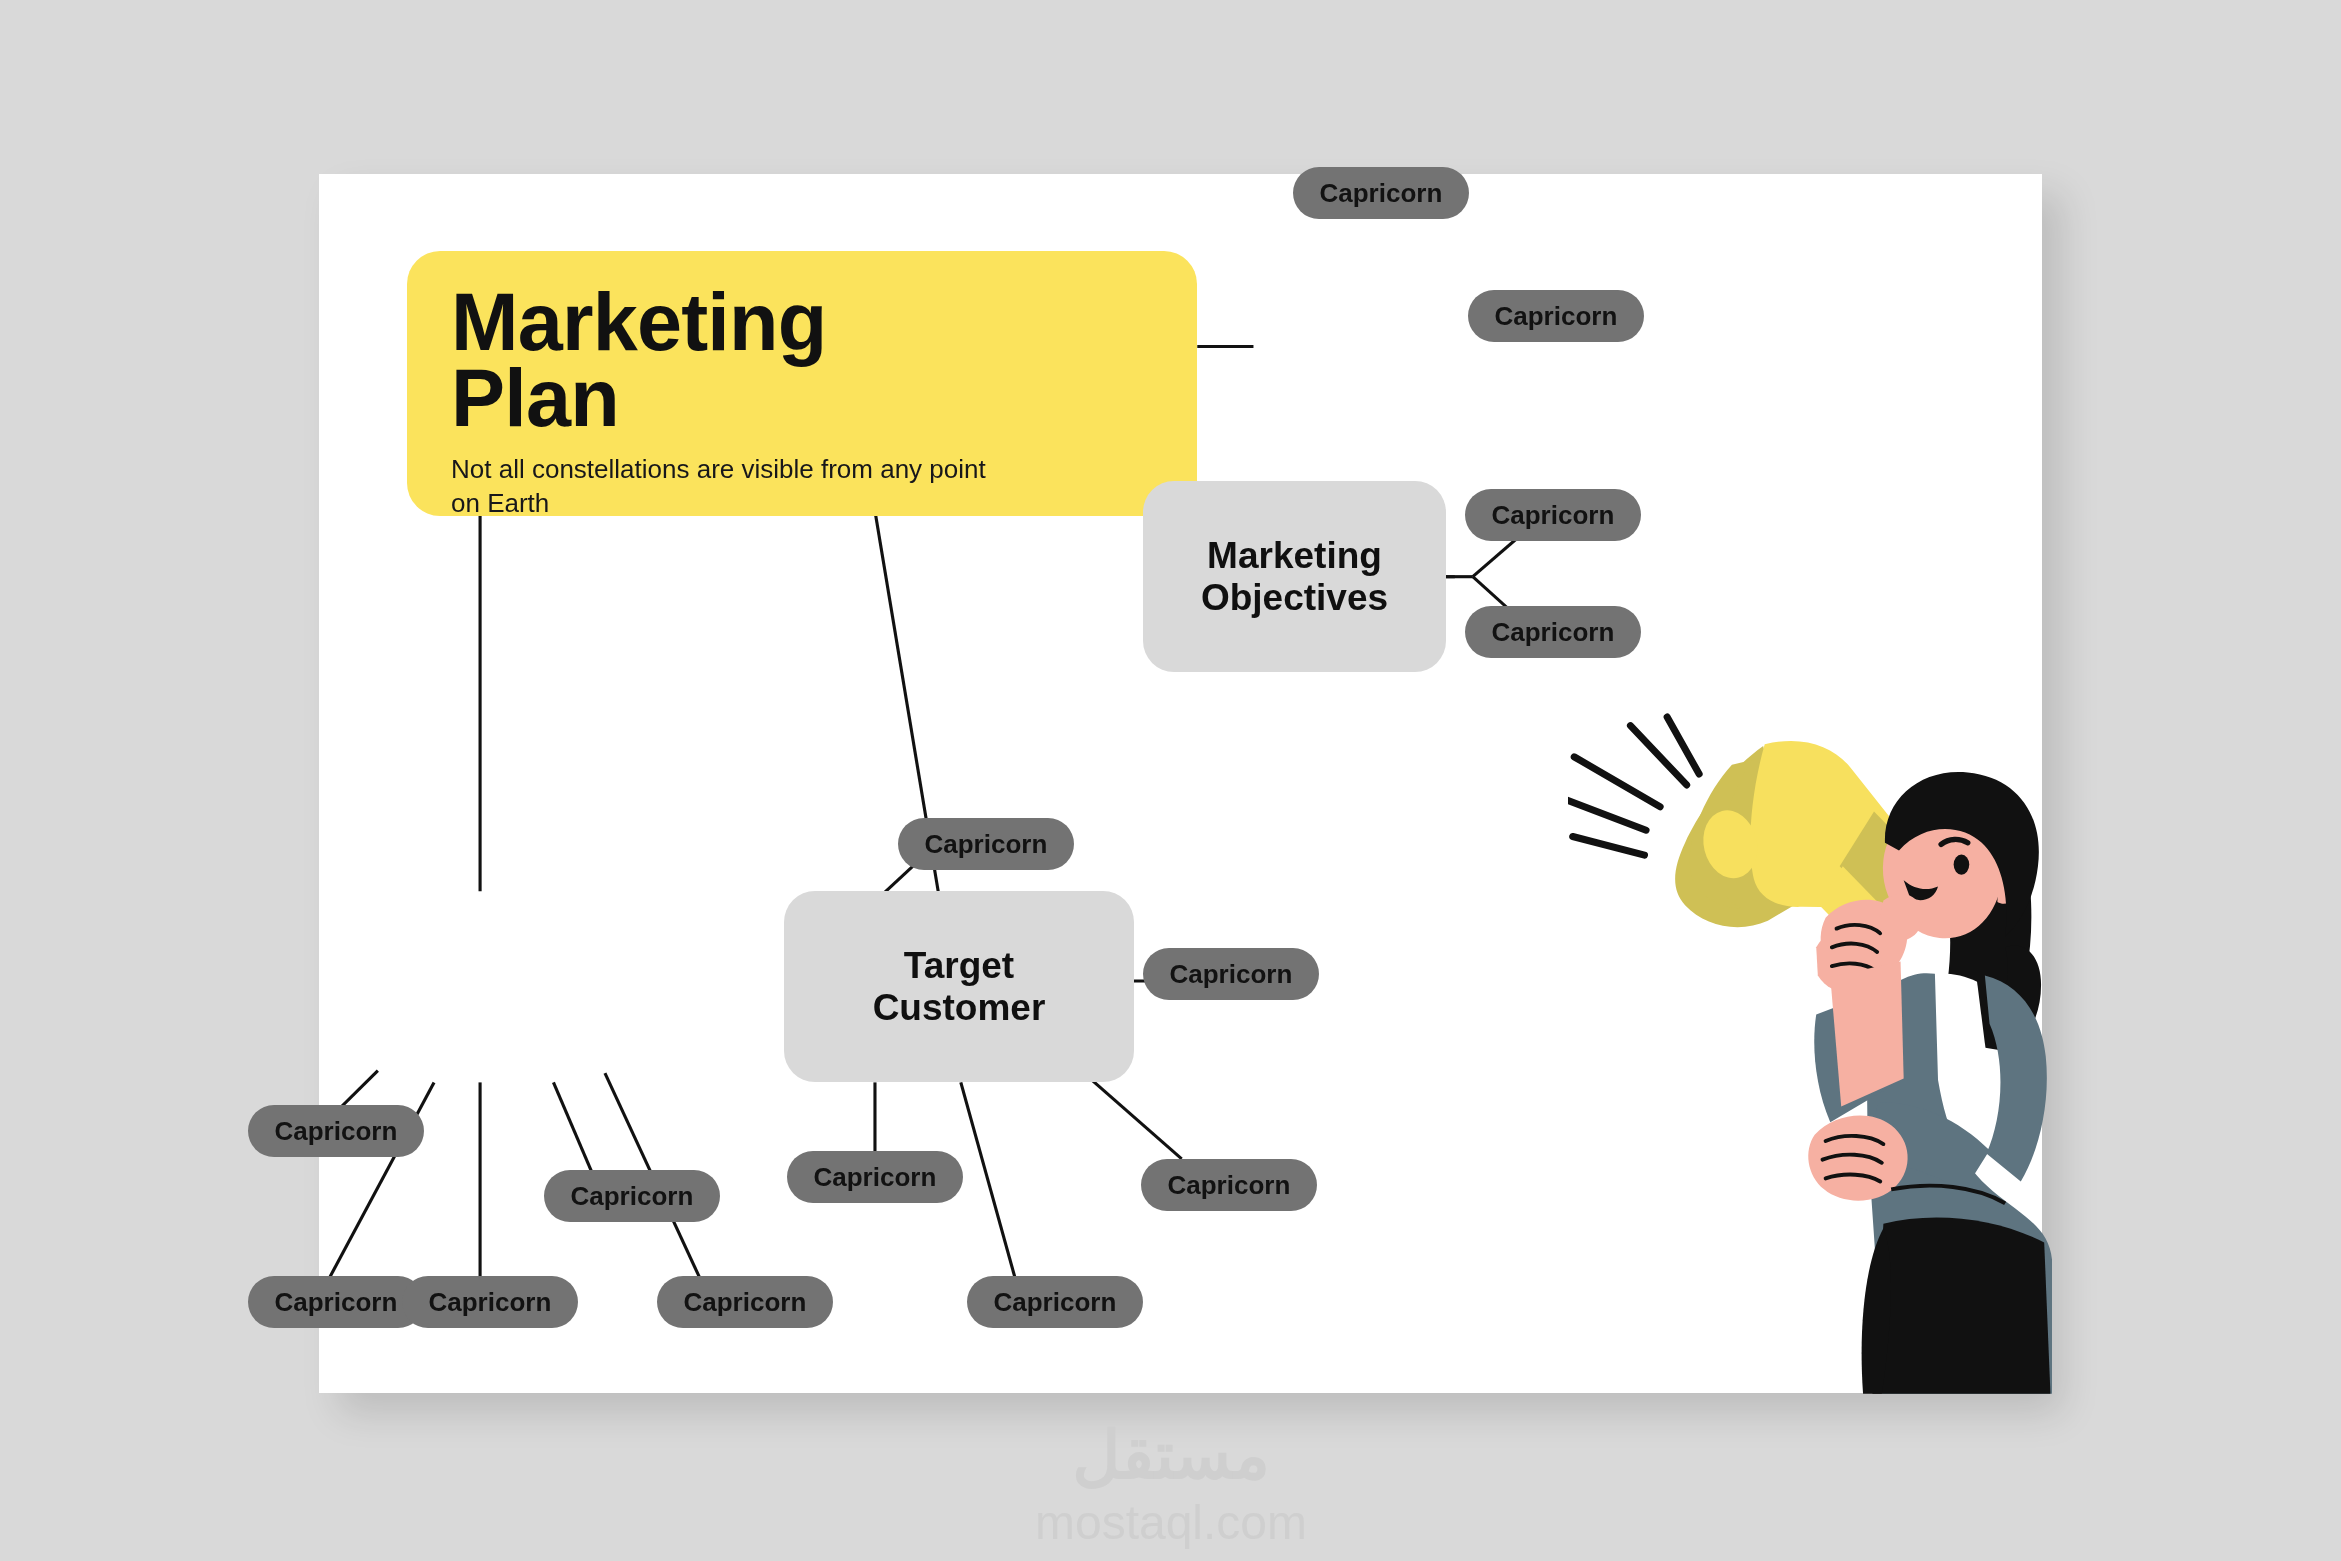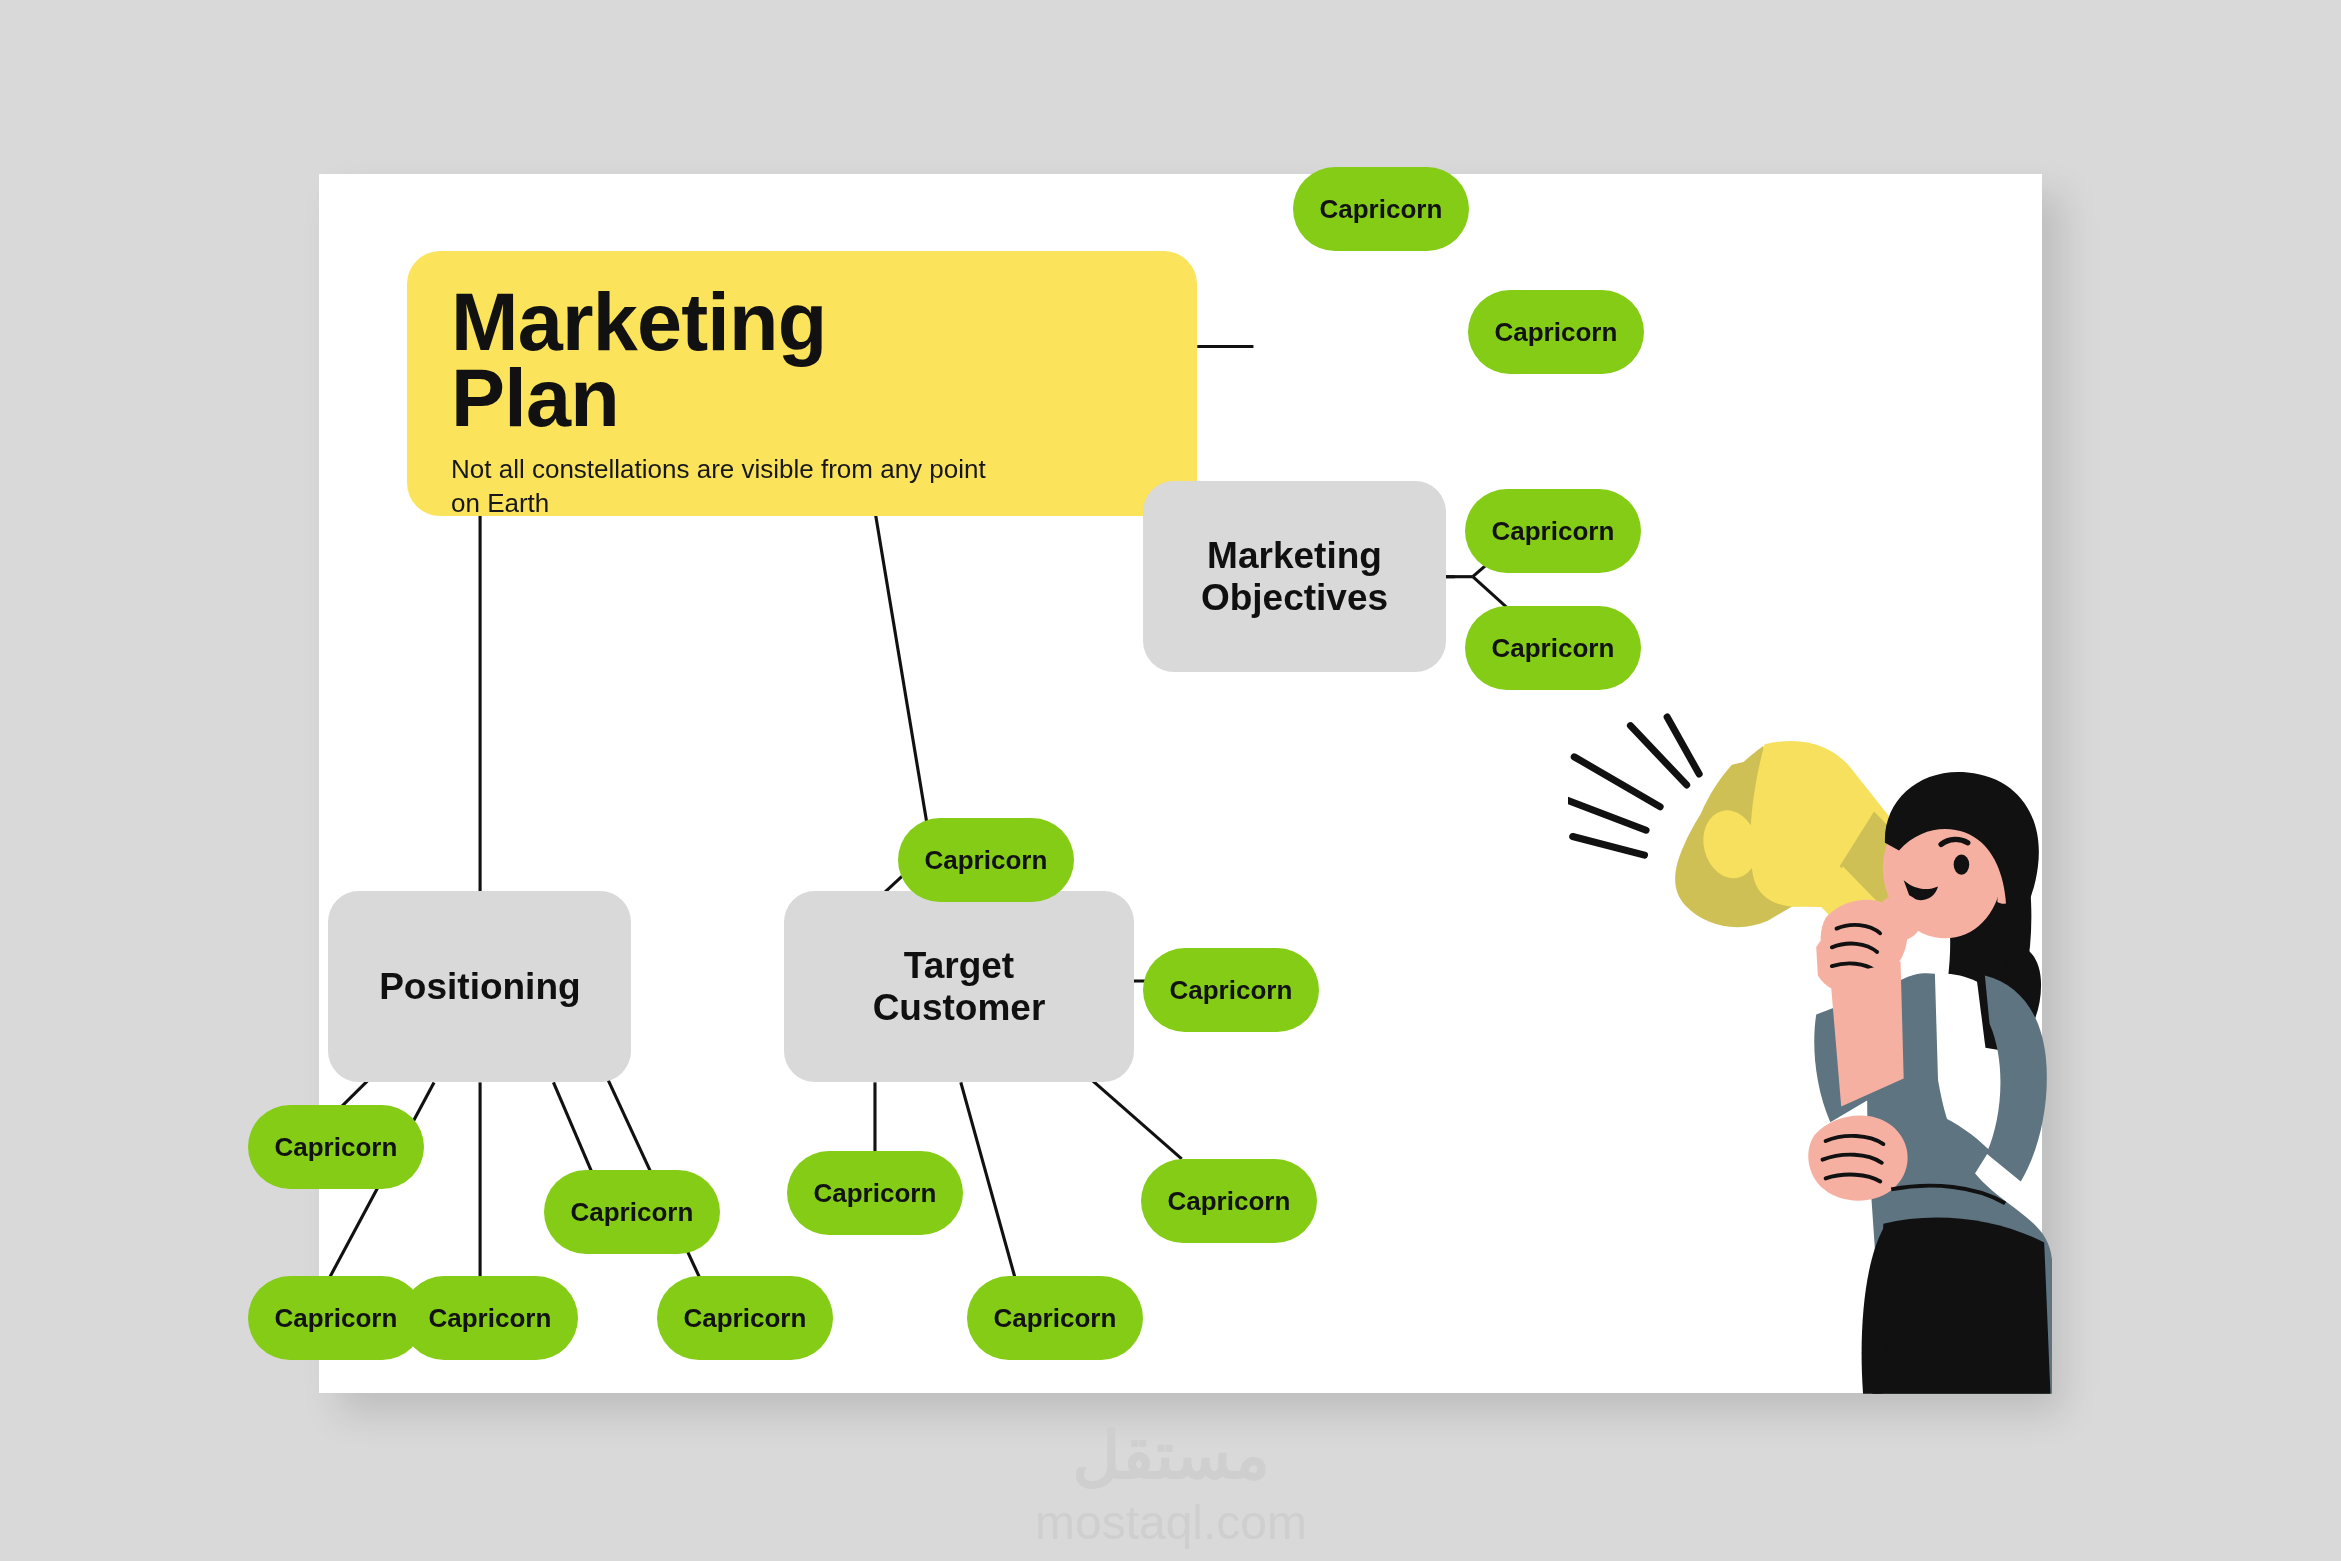--- a/index.html
+++ b/index.html
@@ -62,28 +62,28 @@
     white-space:pre-line;
   }
   #node-situation{ left:622px; top:77px; width:303px; height:191px; font-size:37px;}
   #node-objectives{ left:824px; top:307px; width:303px; height:191px; font-size:37px;}
   #node-positioning{ left:9.4px; top:717px; width:303px; height:191px; font-size:37px;}
   #node-target{    left:465px; top:717px; width:350px; height:191px; font-size:37px;}
 
   
   .pill{
     position:absolute;
-    background:#84cc16;
+    background:#737373;
     border-radius:780px;
     display:flex;align-items:center;justify-content:center;
     font-size:26px;
     font-weight:700;
     color:#121212;
     box-sizing:border-box;
-    height:84px;
+    height:52px;
     padding:0 26.5px;
     white-space:nowrap;
   }
 
   
   #watermark{
     position:absolute;
     left:0;right:0;
     top:1422px;
     text-align:center;
@@ -150,21 +150,20 @@
   </svg>
 
   <div id="hero">
     <div id="hero-title">Marketing
 Plan</div>
     <div id="hero-sub">Not all constellations are visible from any point on Earth</div>
   </div>
 
   <div class="node" id="node-objectives">Marketing
 Objectives</div>
-  <div class="node" id="node-positioning">Positioning</div>
   <div class="node" id="node-target">Target
 Customer</div>
 
   <div class="pill" style="left:974px;top:-7px;">Capricorn</div>
   <div class="pill" style="left:1149px;top:116px;">Capricorn</div>
   <div class="pill" style="left:1146px;top:315px;">Capricorn</div>
   <div class="pill" style="left:1146px;top:432px;">Capricorn</div>
 
   <div class="pill" style="left:-71px;top:931px;">Capricorn</div>
   <div class="pill" style="left:-71px;top:1102px;">Capricorn</div>

